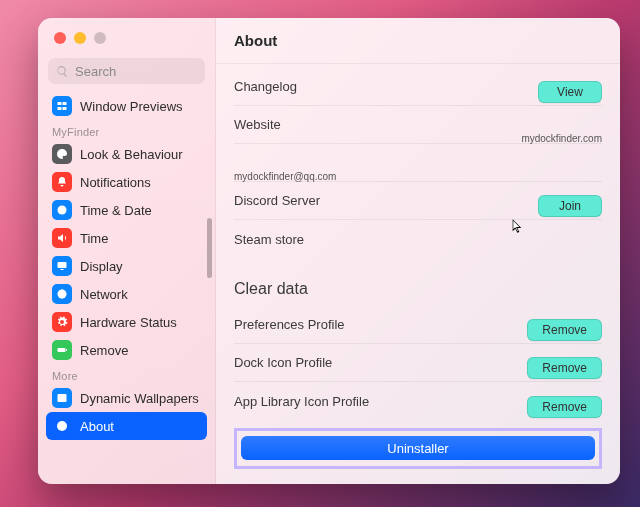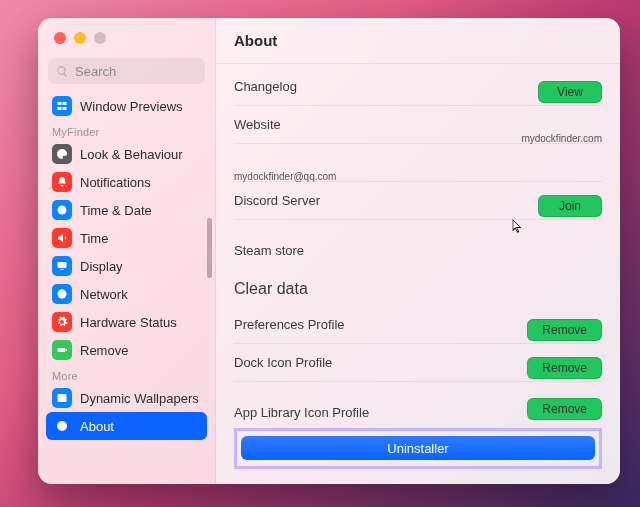--- a/index.html
+++ b/index.html
@@ -46,26 +46,26 @@
   .icn svg{width:12px;height:12px;fill:#fff;}
   .sb-scroll{ position:absolute; right:3px; top:200px; width:5px; height:60px;
     background:rgba(0,0,0,0.25); border-radius:3px;}
   
   .main { flex:1; display:flex; flex-direction:column; background:rgba(255,248,250,0.6); position:relative;}
   .titlebar{ height:46px; display:flex; align-items:center; padding:0 18px;
     font-size:15px; font-weight:600; color:#2b2b2b; border-bottom:1px solid rgba(0,0,0,0.06);}
   .content{ flex:1; padding:4px 18px 8px 18px; overflow:hidden; }
   .row{ display:flex; align-items:center; height:38px;
     border-bottom:1px solid rgba(0,0,0,0.06); font-size:13px; color:#3a3a3a;}
-  .row:last-of-type{border-bottom:none;align-items:flex-end;}
+  .row:last-of-type{border-bottom:none;}
   .row .lab{ flex:1; }
   .row .val{ color:#555; font-size:10px;margin-top:28px;}
   .pill{
     min-width:64px; height:22px; padding:0 14px; border-radius:6px;
-    background:#22c55e; border:1px solid rgba(0,0,0,0.12);
+    background:#5eead4; border:1px solid rgba(0,0,0,0.12);
     font-size:12px; color:#333; display:flex; align-items:center; justify-content:center;
     box-shadow:0 1px 1px rgba(0,0,0,0.04);
     margin-top:11px;
   }
   .section-gap{height:14px;}
   .section-head{ font-size:16px; color:#3a3a3a; padding:8px 0 8px 0;}
   .uninstall-wrap{
     margin-top:8px;
     border:3px solid #c4b5fd; padding:5px 4px 6px 4px;
   }

